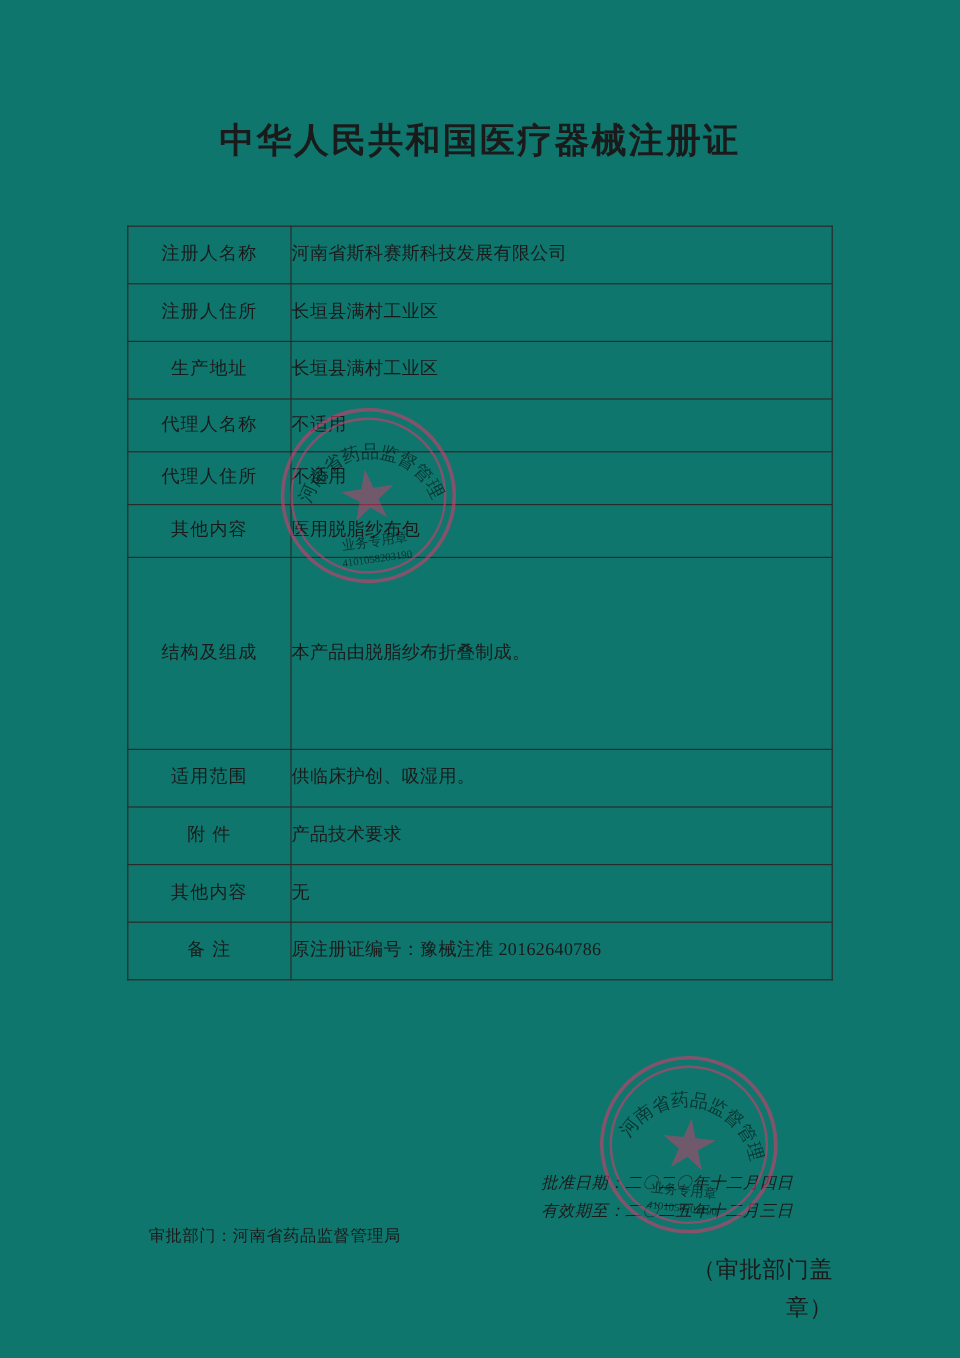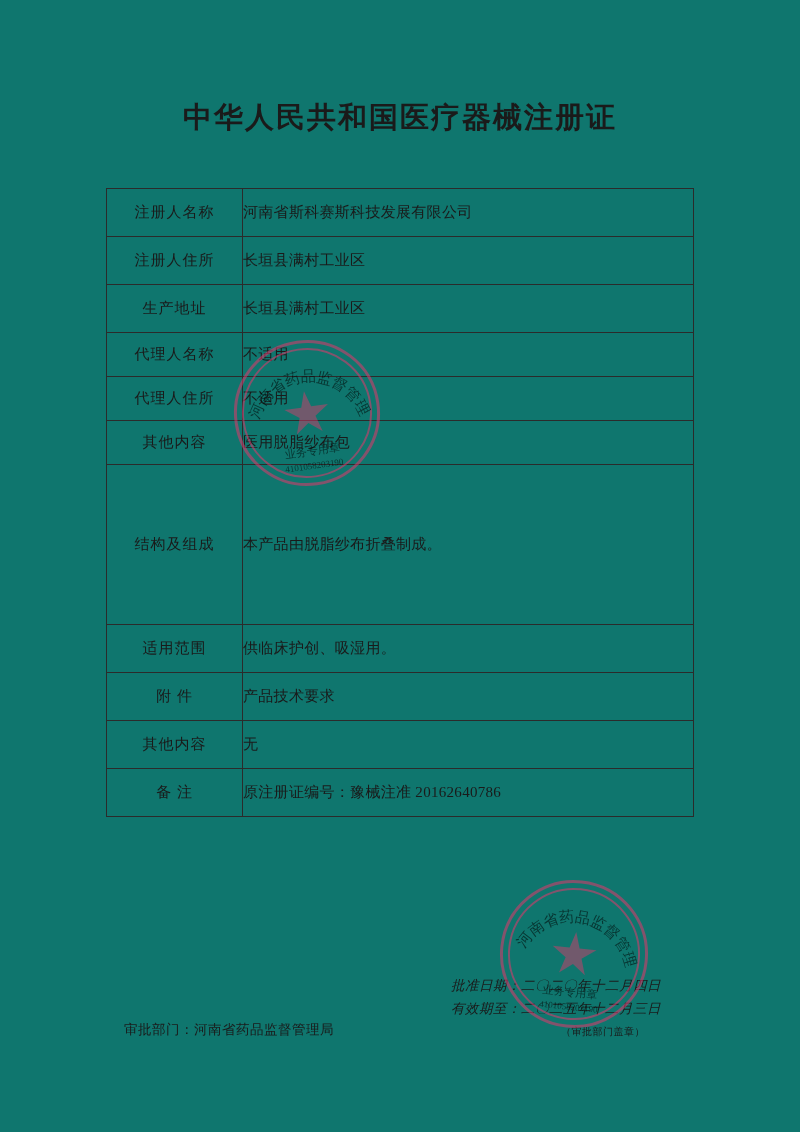--- a/index.html
+++ b/index.html
@@ -95,23 +95,24 @@
     position: absolute;
     left: 345px;
     top: 0;
     letter-spacing: 0.5px;
     font-style: italic;
   }
   .footer-right div { white-space: nowrap; }
   .footer-seal-note {
     position: absolute;
     left: 455px;
-    top: 48px;
-    font-size: 10px;
-    letter-spacing: 0.5px;
+    top: 68px;
+    font-size: 19px;
+    letter-spacing: 0.5px;
+    text-align: right;
   }
   
   .seal {
     position: absolute;
     border-radius: 50%;
     border: 3px solid #e2376b;
     opacity: 0.55;
     pointer-events: none;
   }
   .seal-1 {

